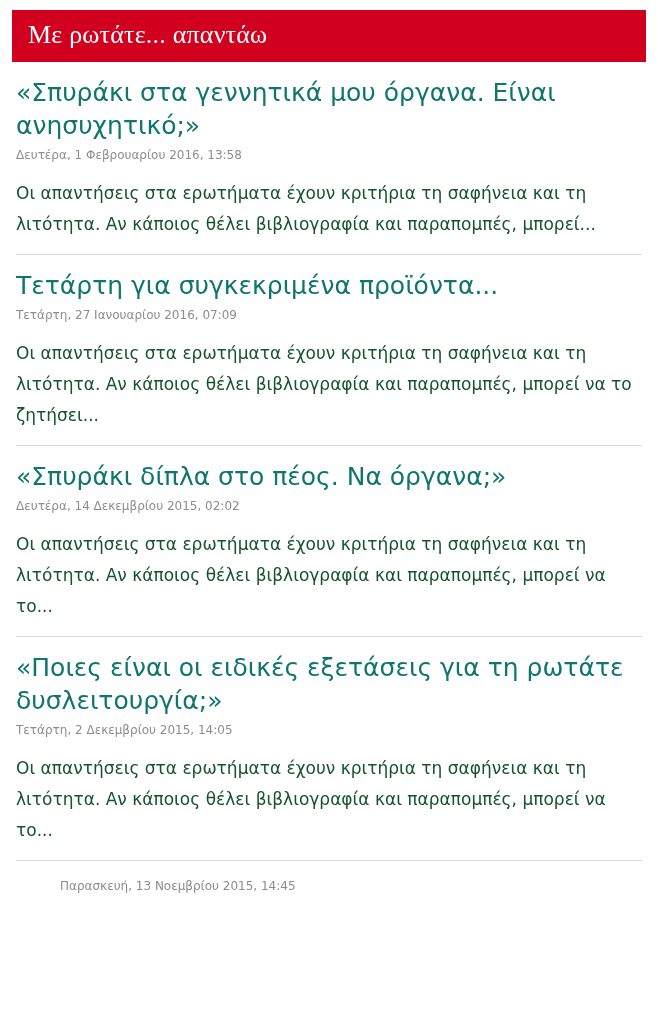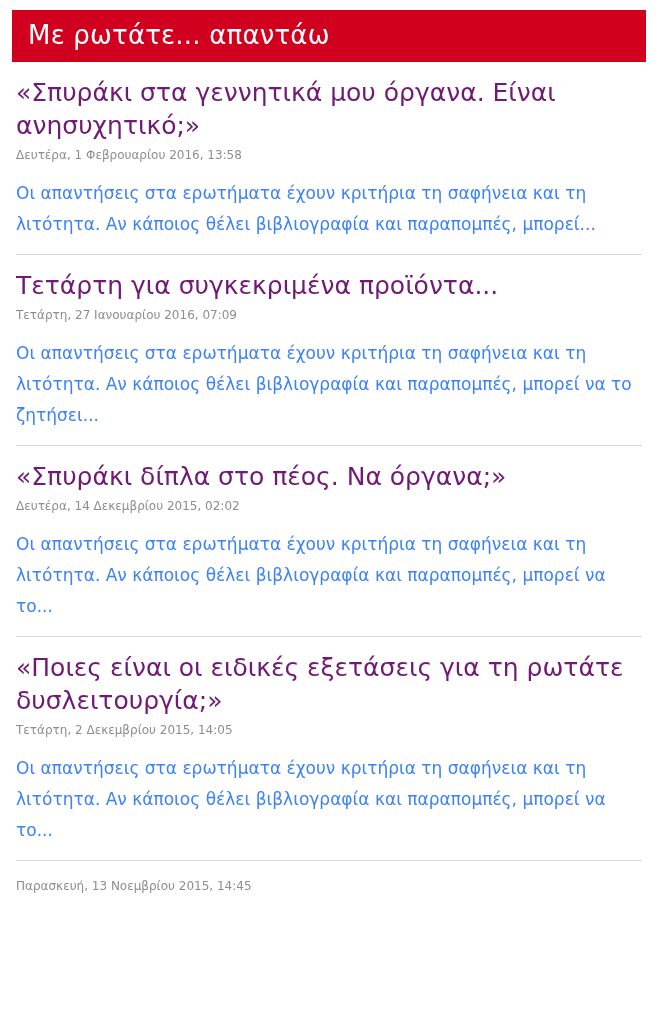--- a/index.html
+++ b/index.html
@@ -27,55 +27,57 @@
     padding: 10px 16px 12px 16px;
     box-sizing: border-box;
   }
   .section-header-title {
     color: #ffffff;
     font-size: 26px;
     line-height: 30px;
     font-weight: normal;
     letter-spacing: 0.2px;
     white-space: nowrap;
+    font-family: Liberation Serif, serif;
   }
   
   .articles {
     padding: 0 16px;
     box-sizing: border-box;
   }
   .article {
     padding: 14px 0 14px 0;
     border-bottom: 1px solid #d9d9d9;
   }
   .article:last-child {
     border-bottom: none;
   }
   .article-title {
-    color: #701a75;
+    color: #0f766e;
     font-size: 25px;
     line-height: 33px;
     font-weight: normal;
     margin: 0 0 2px 0;
     letter-spacing: 0px;
   }
   .article-date {
     color: #8d8d8d;
     font-size: 12px;
     line-height: 22px;
     margin: 0 0 12px 0;
   }
   .article-excerpt {
-    color: #3b82f6;
+    color: #14532d;
     font-size: 17px;
     line-height: 31px;
     margin: 0;
   }
   .article.last .article-date {
     margin-bottom: 0;
+    margin-left: 44px;
   }
 </style>
 </head>
 <body>
 
 <div class="page">
 
   <div class="section-header">
     <div class="section-header-title">Με ρωτάτε... απαντάω</div>
   </div>

